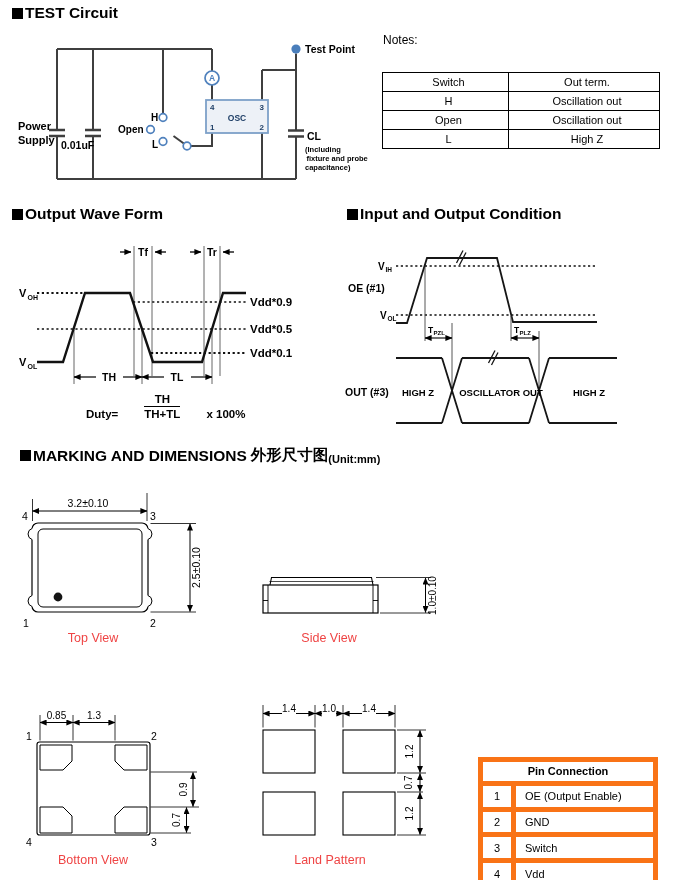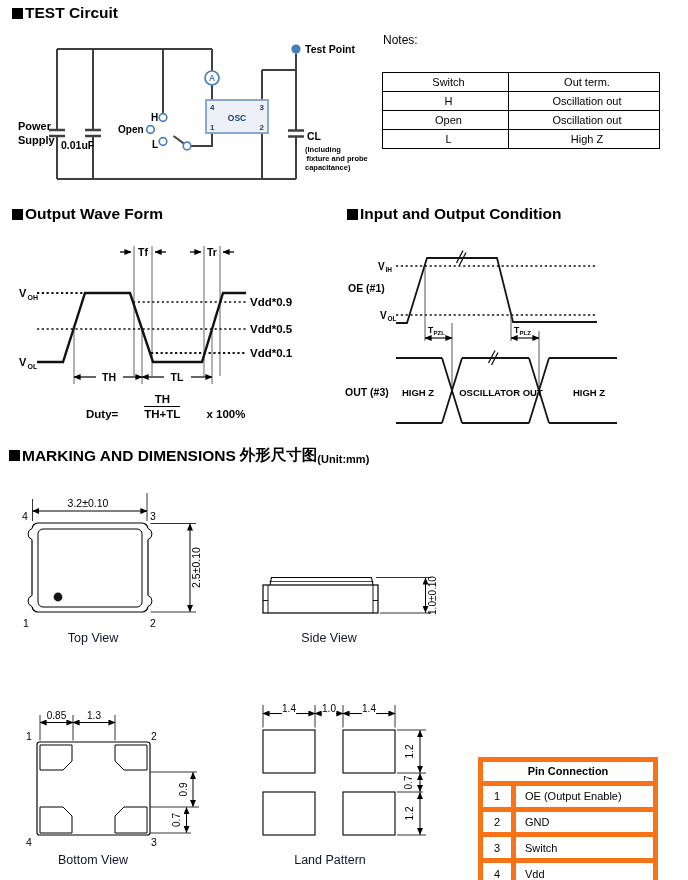--- a/index.html
+++ b/index.html
@@ -12,21 +12,21 @@
   .unit{font-weight:bold;font-size:11px;align-self:flex-end;padding-bottom:1px;}
   .note-line{font-size:12px;}
   table.tbl{border-collapse:collapse;font-size:11px;background:#fff;}
   table.tbl td,table.tbl th{border:1px solid #000;padding:0 0 0 6px;text-align:center;
     vertical-align:middle;height:18px;font-weight:normal;}
   table.pin{border-collapse:collapse;font-size:11px;background:#fff;}
   table.pin td,table.pin th{border:5px solid #f97316;height:18.8px;vertical-align:middle;}
   table.pin th{font-weight:bold;text-align:center;padding:0;}
   table.pin td.n{width:28px;text-align:center;padding:0;}
   table.pin td.v{padding-left:9px;text-align:left;}
-  .viewlabel{font-size:12.5px;color:#0f172a;text-align:center;width:80px;}
+  .viewlabel{font-size:12.5px;color:#ef4444;text-align:center;width:80px;}
   .duty{display:flex;align-items:flex-end;font-weight:bold;font-size:11.5px;gap:20px;}
   .frac{display:inline-flex;flex-direction:column;text-align:center;margin:0 6px;}
   .num{border-bottom:1.6px solid #000;padding:0 6px 1px 6px;}
   .den{padding-top:1px;}
   svg{display:block;}
   svg text{font-family:"Liberation Sans",sans-serif;}
 </style>
 </head>
 <body>
 
@@ -199,21 +199,21 @@
       <text x="433.5" y="335" font-size="6">PZL</text>
       <text x="514" y="333" font-size="8.5">T</text>
       <text x="519.5" y="335" font-size="6">PLZ</text>
       <text x="345" y="396" font-size="10.5">OUT (#3)</text>
       <text x="418" y="396" text-anchor="middle" font-size="9.5">HIGH Z</text>
       <text x="501" y="396" text-anchor="middle" font-size="9.5">OSCILLATOR OUT</text>
       <text x="589" y="396" text-anchor="middle" font-size="9.5">HIGH Z</text>
     </g>
   </svg>
 
-  <div class="abs sec-title" style="left:9px;top:445px;">
+  <div class="abs sec-title" style="left:20px;top:445px;">
     <span class="sq"></span>
     <span>MARKING AND DIMENSIONS</span>
     <span class="cn">外形尺寸图</span>
     <span class="unit">(Unit:mm)</span>
   </div>
 
   <svg class="abs" style="left:10px;top:488px;" width="220" height="160" viewBox="10 488 220 160">
     <g stroke="#000" stroke-width="0.8">
       <path d="M32.5,499 L32.5,521 M147,493 L147,521 M150.5,523.5 L196,523.5 M150.5,612 L196,612"></path>
     </g>

